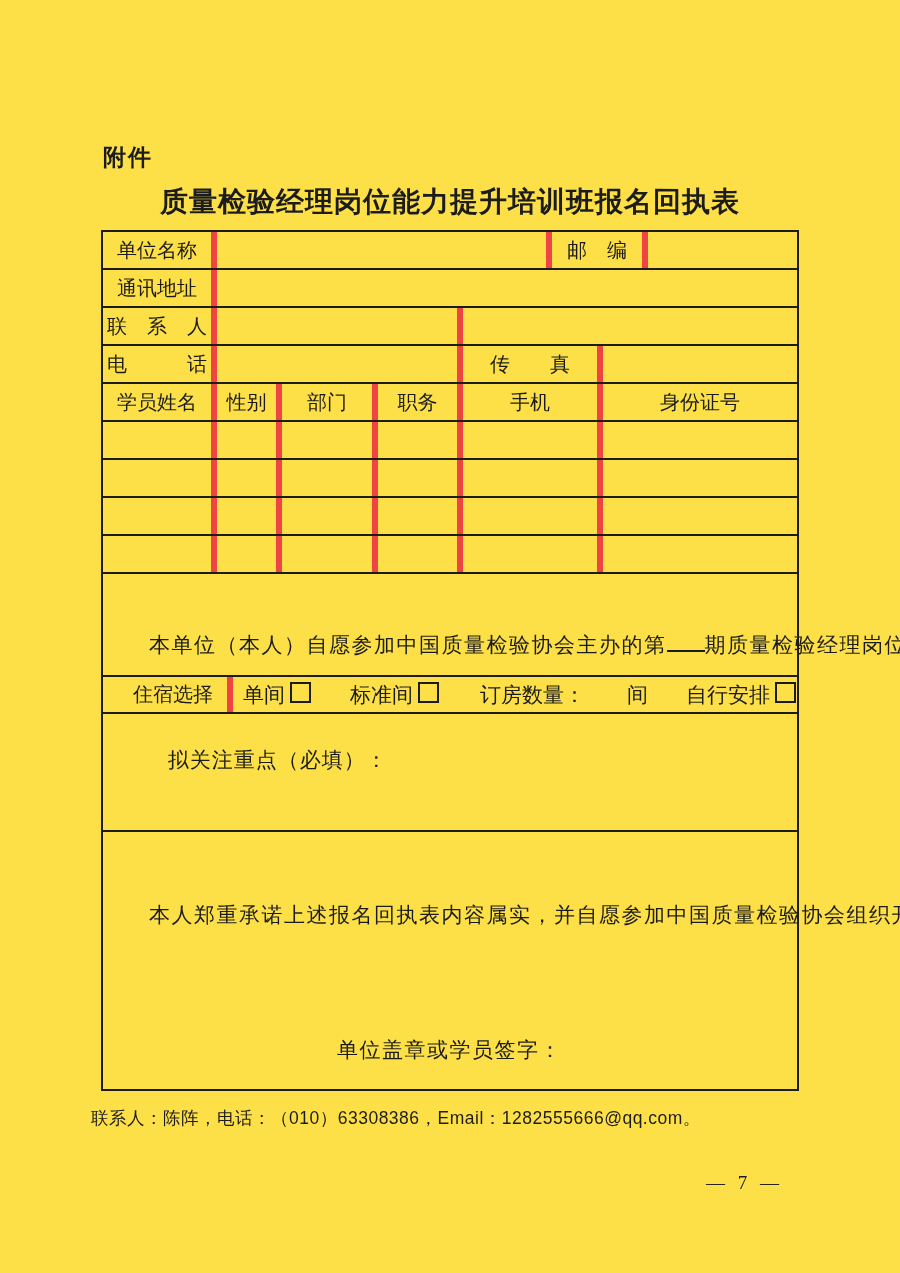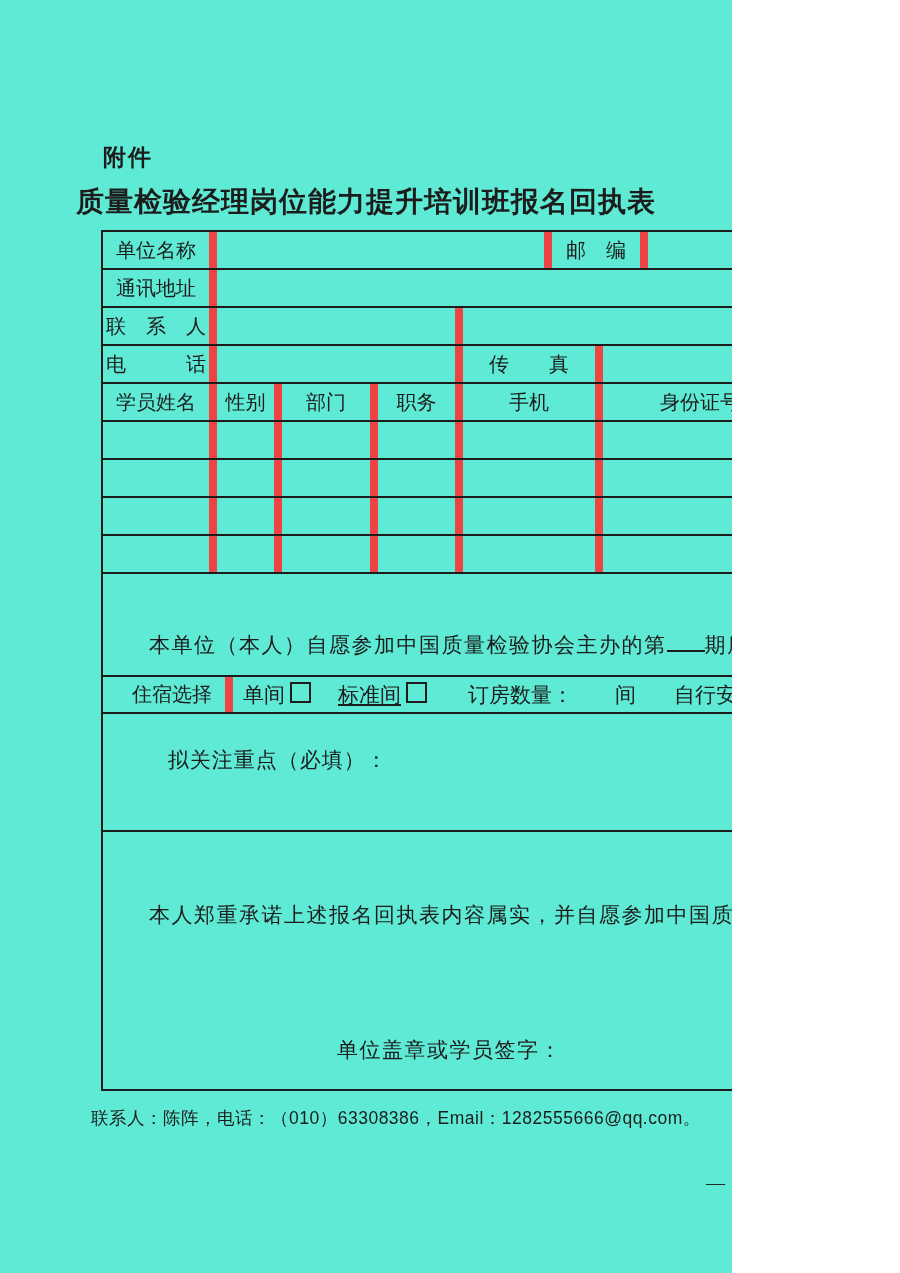--- a/index.html
+++ b/index.html
@@ -1,41 +1,41 @@
 <!DOCTYPE html>
 <html><head>
 <meta charset="utf-8">
 <style>
   * { margin:0; padding:0; }
   html,body { background:#ffffff; }
   .page {
-    position:relative; width:732px; height:1273px; background:#5eead4;
+    position:relative; width:900px; height:1273px; background:#fde047;
     font-family:"Liberation Sans","DejaVu Sans",sans-serif; color:#1c1c1c;
     overflow:hidden;
   }
   .attachment { position:absolute; left:103px; top:142px; font-size:23px; font-weight:bold; letter-spacing:2px; }
   .title { position:absolute; left:0; top:183px; width:100%; text-align:center; font-size:28px; font-weight:bold; letter-spacing:1px; }
 
   .tbl { position:absolute; left:101px; top:230px; width:694px; border:2px solid #1c1c1c; }
   .r { display:flex; border-bottom:2px solid #1c1c1c; box-sizing:border-box; }
   .r.last { border-bottom:none; }
   .h38 { height:38px; } .h103 { height:103px; } .h37 { height:37px;padding-left:16px; } .h118 { height:118px; } .h257 { height:257px; }
-  .c { box-sizing:border-box; border-right:8px solid #ef4444; display:flex; align-items:center; justify-content:center; font-size:20px; white-space:pre; }
+  .c { box-sizing:border-box; border-right:6px solid #ef4444; display:flex; align-items:center; justify-content:center; font-size:20px; white-space:pre; }
   .c.end { border-right:none; }
   .w114{flex:0 0 114px;} .w335{flex:0 0 335px;} .w96{flex:0 0 96px;} .w149{flex:0 0 149px;}
   .w246{flex:0 0 246px;} .w140{flex:0 0 140px;} .w194{flex:0 0 194px;} .w65{flex:0 0 65px;} .w85{flex:0 0 85px;}
   .grow { flex:1 1 auto; }
   .mono { font-family:"DejaVu Sans Mono","Liberation Mono",monospace; font-size:19px; }
   .decl-cell { flex:1 1 auto; display:block; padding:0 10px; }
   .para { font-size:21px; letter-spacing:1.5px; line-height:50px; text-align:justify; text-indent:36px; }
   .blank-underline { display:inline-block; width:38px; height:4px; border-bottom:2px solid #1c1c1c; }
 
   .acc-cell { flex:1 1 auto; justify-content:flex-start; padding-left:10px; font-size:21px; }
   .acc-item { white-space:pre; }
-  .gap27 { margin-left:27px;text-decoration:underline; } .gap41 { margin-left:41px; } .gap42 { margin-left:42px; } .gap38 { margin-left:38px; }
+  .gap27 { margin-left:39px; } .gap41 { margin-left:41px; } .gap42 { margin-left:42px; } .gap38 { margin-left:38px; }
   .cbx { display:inline-block; width:17px; height:17px; border:2px solid #1c1c1c; margin-left:5px; vertical-align:-1px; }
 
   .focus-cell { flex:1 1 auto; display:block; padding:8px 10px; font-size:21px; letter-spacing:1px; text-align:left; }
 
   .commit-cell { flex:1 1 auto; display:block; padding:0 10px; }
   .commit-para { margin-top:12px; }
   .sig-line { margin-top:50px; margin-left:224px; font-size:21px; letter-spacing:1.5px; }
   .date-line { margin-top:18px; text-align:right; padding-right:45px; font-size:21px; letter-spacing:2px; white-space:pre; }
 
   .footer { position:absolute; left:91px; top:1106px; font-size:17.5px; letter-spacing:0.5px; }

